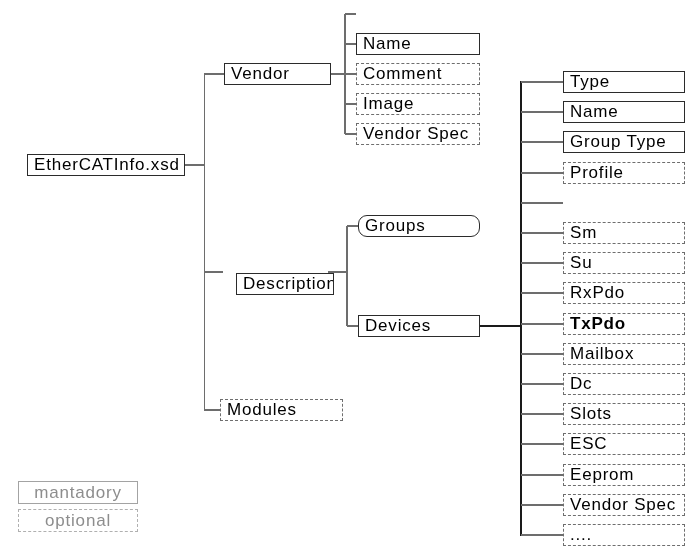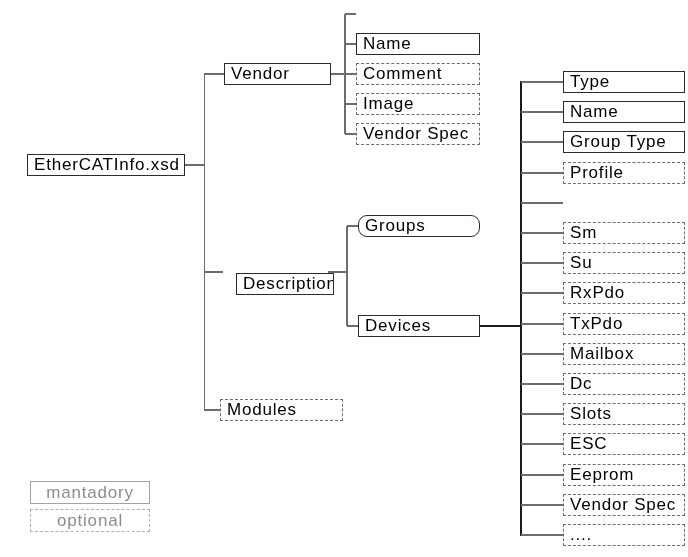--- a/index.html
+++ b/index.html
@@ -45,21 +45,20 @@
     position: absolute;
     box-sizing: border-box;
     height: 23px;
     background: #ffffff;
     color: #8d8d8d;
     font-size: 17px;
     letter-spacing: 0.8px;
     line-height: 21px;
     text-align: center;
     white-space: nowrap;
-    margin-left: 12px;
   }
   .legend-box.solid {
     border: 1px solid #a3a3a3;
   }
   .legend-box.dashed {
     border: 1px dashed #b0b0b0;
   }
 </style>
 </head>
 <body>
@@ -122,21 +121,21 @@
   <div class="node solid" style="left:358px; top:215px; width:122px;border-radius:9px;">Groups</div>
   <div class="node solid" style="left:358px; top:315px; width:122px;">Devices</div>
 
   <div class="node solid" style="left:563px; top:71px; width:122px;">Type</div>
   <div class="node solid" style="left:563px; top:101px; width:122px;">Name</div>
   <div class="node solid" style="left:563px; top:131px; width:122px;">Group Type</div>
   <div class="node dashed" style="left:563px; top:162px; width:122px;">Profile</div>
   <div class="node dashed" style="left:563px; top:222px; width:122px;">Sm</div>
   <div class="node dashed" style="left:563px; top:252px; width:122px;">Su</div>
   <div class="node dashed" style="left:563px; top:282px; width:122px;">RxPdo</div>
-  <div class="node dashed" style="left:563px; top:313px; width:122px;">TxPdo</div>
+  <div class="node dashed" style="left:563px; top:313px; width:122px;font-weight:bold;">TxPdo</div>
   <div class="node dashed" style="left:563px; top:343px; width:122px;">Mailbox</div>
   <div class="node dashed" style="left:563px; top:373px; width:122px;">Dc</div>
   <div class="node dashed" style="left:563px; top:403px; width:122px;">Slots</div>
   <div class="node dashed" style="left:563px; top:433px; width:122px;">ESC</div>
   <div class="node dashed" style="left:563px; top:464px; width:122px;">Eeprom</div>
   <div class="node dashed" style="left:563px; top:494px; width:122px;">Vendor Spec</div>
   <div class="node dashed" style="left:563px; top:524px; width:122px;">....</div>
 
   <div class="legend-box solid" style="left:18px; top:481px; width:120px;">mantadory</div>
   <div class="legend-box dashed" style="left:18px; top:509px; width:120px;">optional</div>

